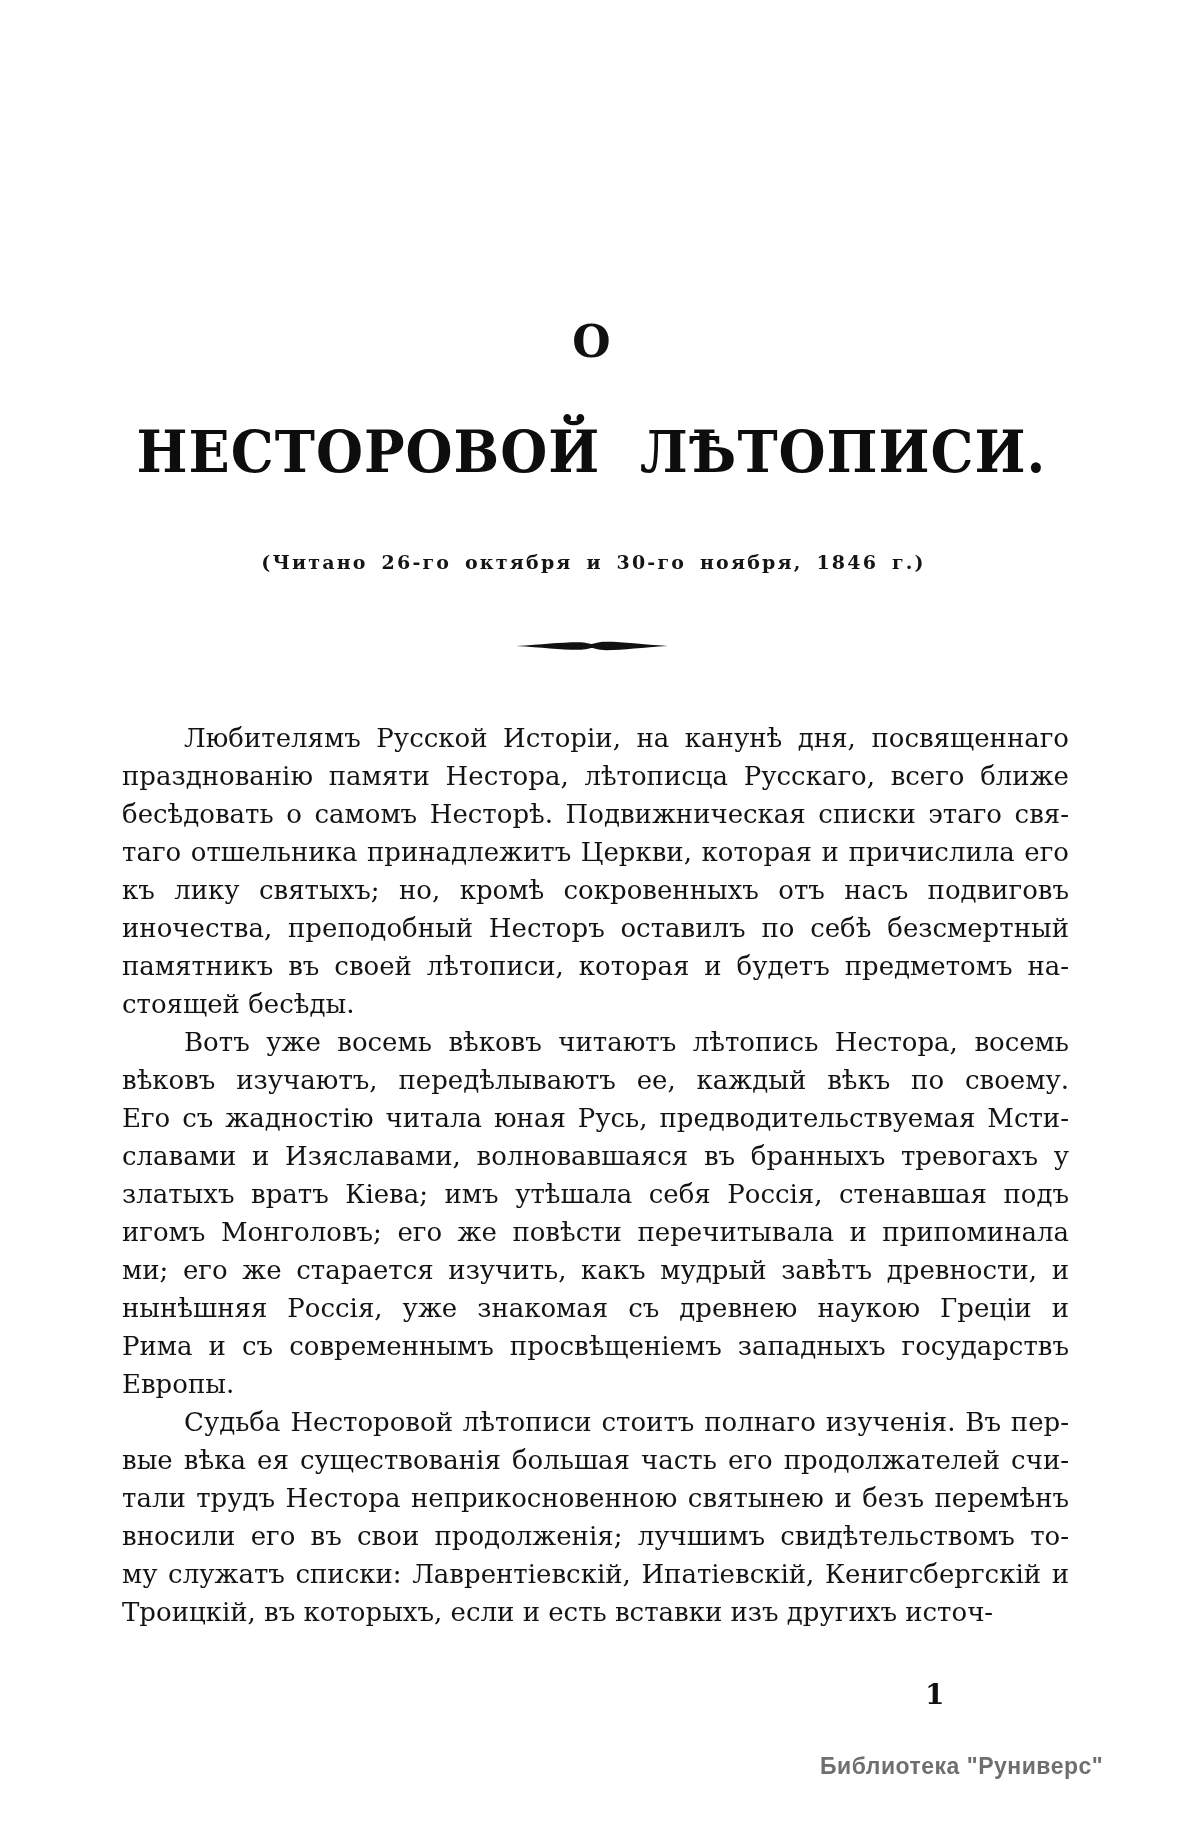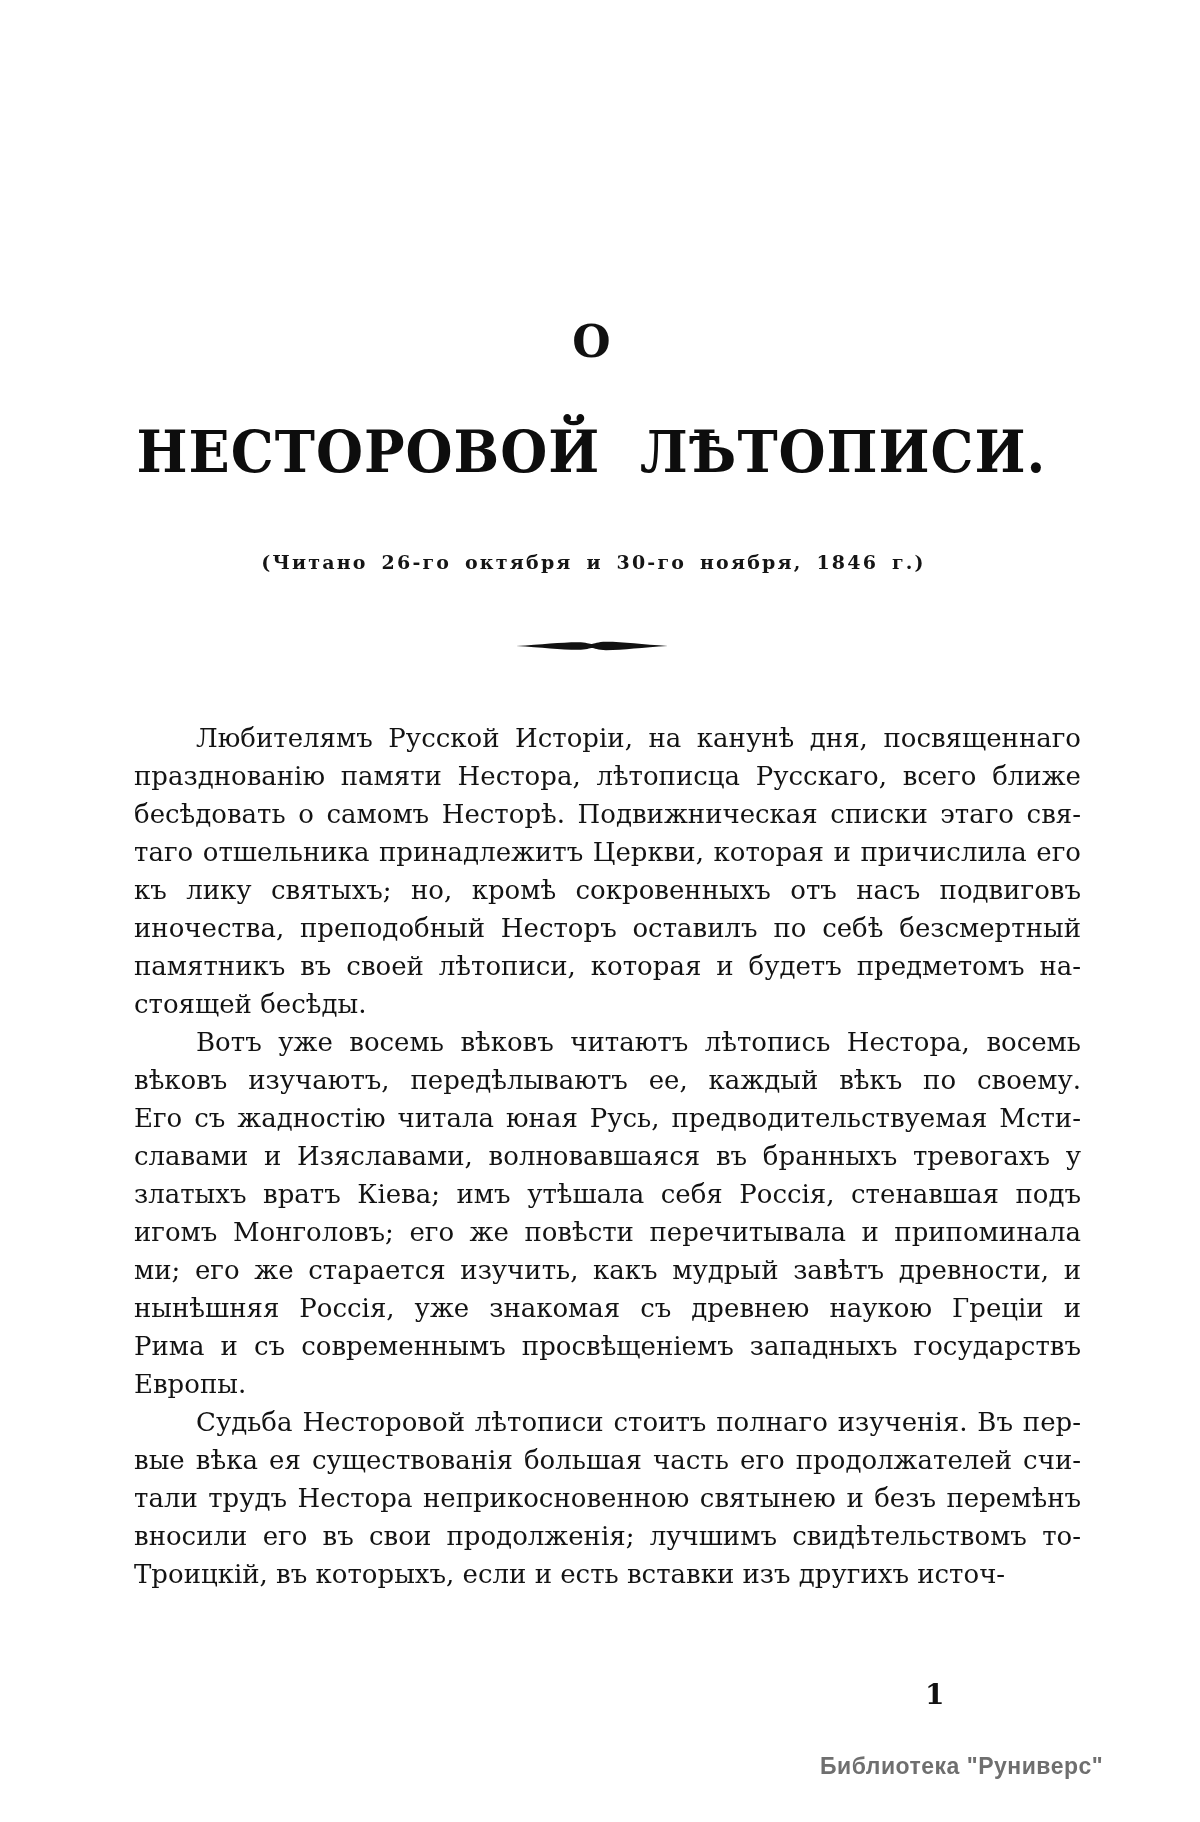--- a/index.html
+++ b/index.html
@@ -63,21 +63,21 @@
   .divider {
     position: absolute;
     top: 641px;
     left: 50%;
     transform: translateX(-50%);
     display: block;
   }
   .body-text {
     position: absolute;
     top: 719px;
-    left: 16px;
+    left: 4px;
     width: 947px;
     font-size: 26px;
     line-height: 38px;
     color: #131313;
   }
   .paragraph { margin: 0; }
   .text-line {
     text-align: justify;
     text-align-last: justify;
     height: 38px;
@@ -142,20 +142,21 @@
           <div class="text-line">ми; его же старается изучить, какъ мудрый завѣтъ древности, и</div>
           <div class="text-line">нынѣшняя Россія, уже знакомая съ древнею наукою Греціи и</div>
           <div class="text-line">Рима и съ современнымъ просвѣщеніемъ западныхъ государствъ</div>
           <div class="text-line">Европы.</div>
         </div>
         <div class="paragraph">
           <div class="text-line">Судьба Несторовой лѣтописи стоитъ полнаго изученія. Въ пер-</div>
           <div class="text-line">вые вѣка ея существованія большая часть его продолжателей счи-</div>
           <div class="text-line">тали трудъ Нестора неприкосновенною святынею и безъ перемѣнъ</div>
           <div class="text-line">вносили его въ свои продолженія; лучшимъ свидѣтельствомъ то-</div>
+          <div class="text-line">му служатъ списки: Лаврентіевскій, Ипатіевскій, Кенигсбергскій и</div>
           <div class="text-line">Троицкій, въ которыхъ, если и есть вставки изъ другихъ источ-</div>
         </div>
       </div>
 
   </div>
 
   <div class="page-number">1</div>
 
   <div class="watermark" style="color: rgb(111, 111, 111);">Библиотека "Руниверс"</div>
 </div>

